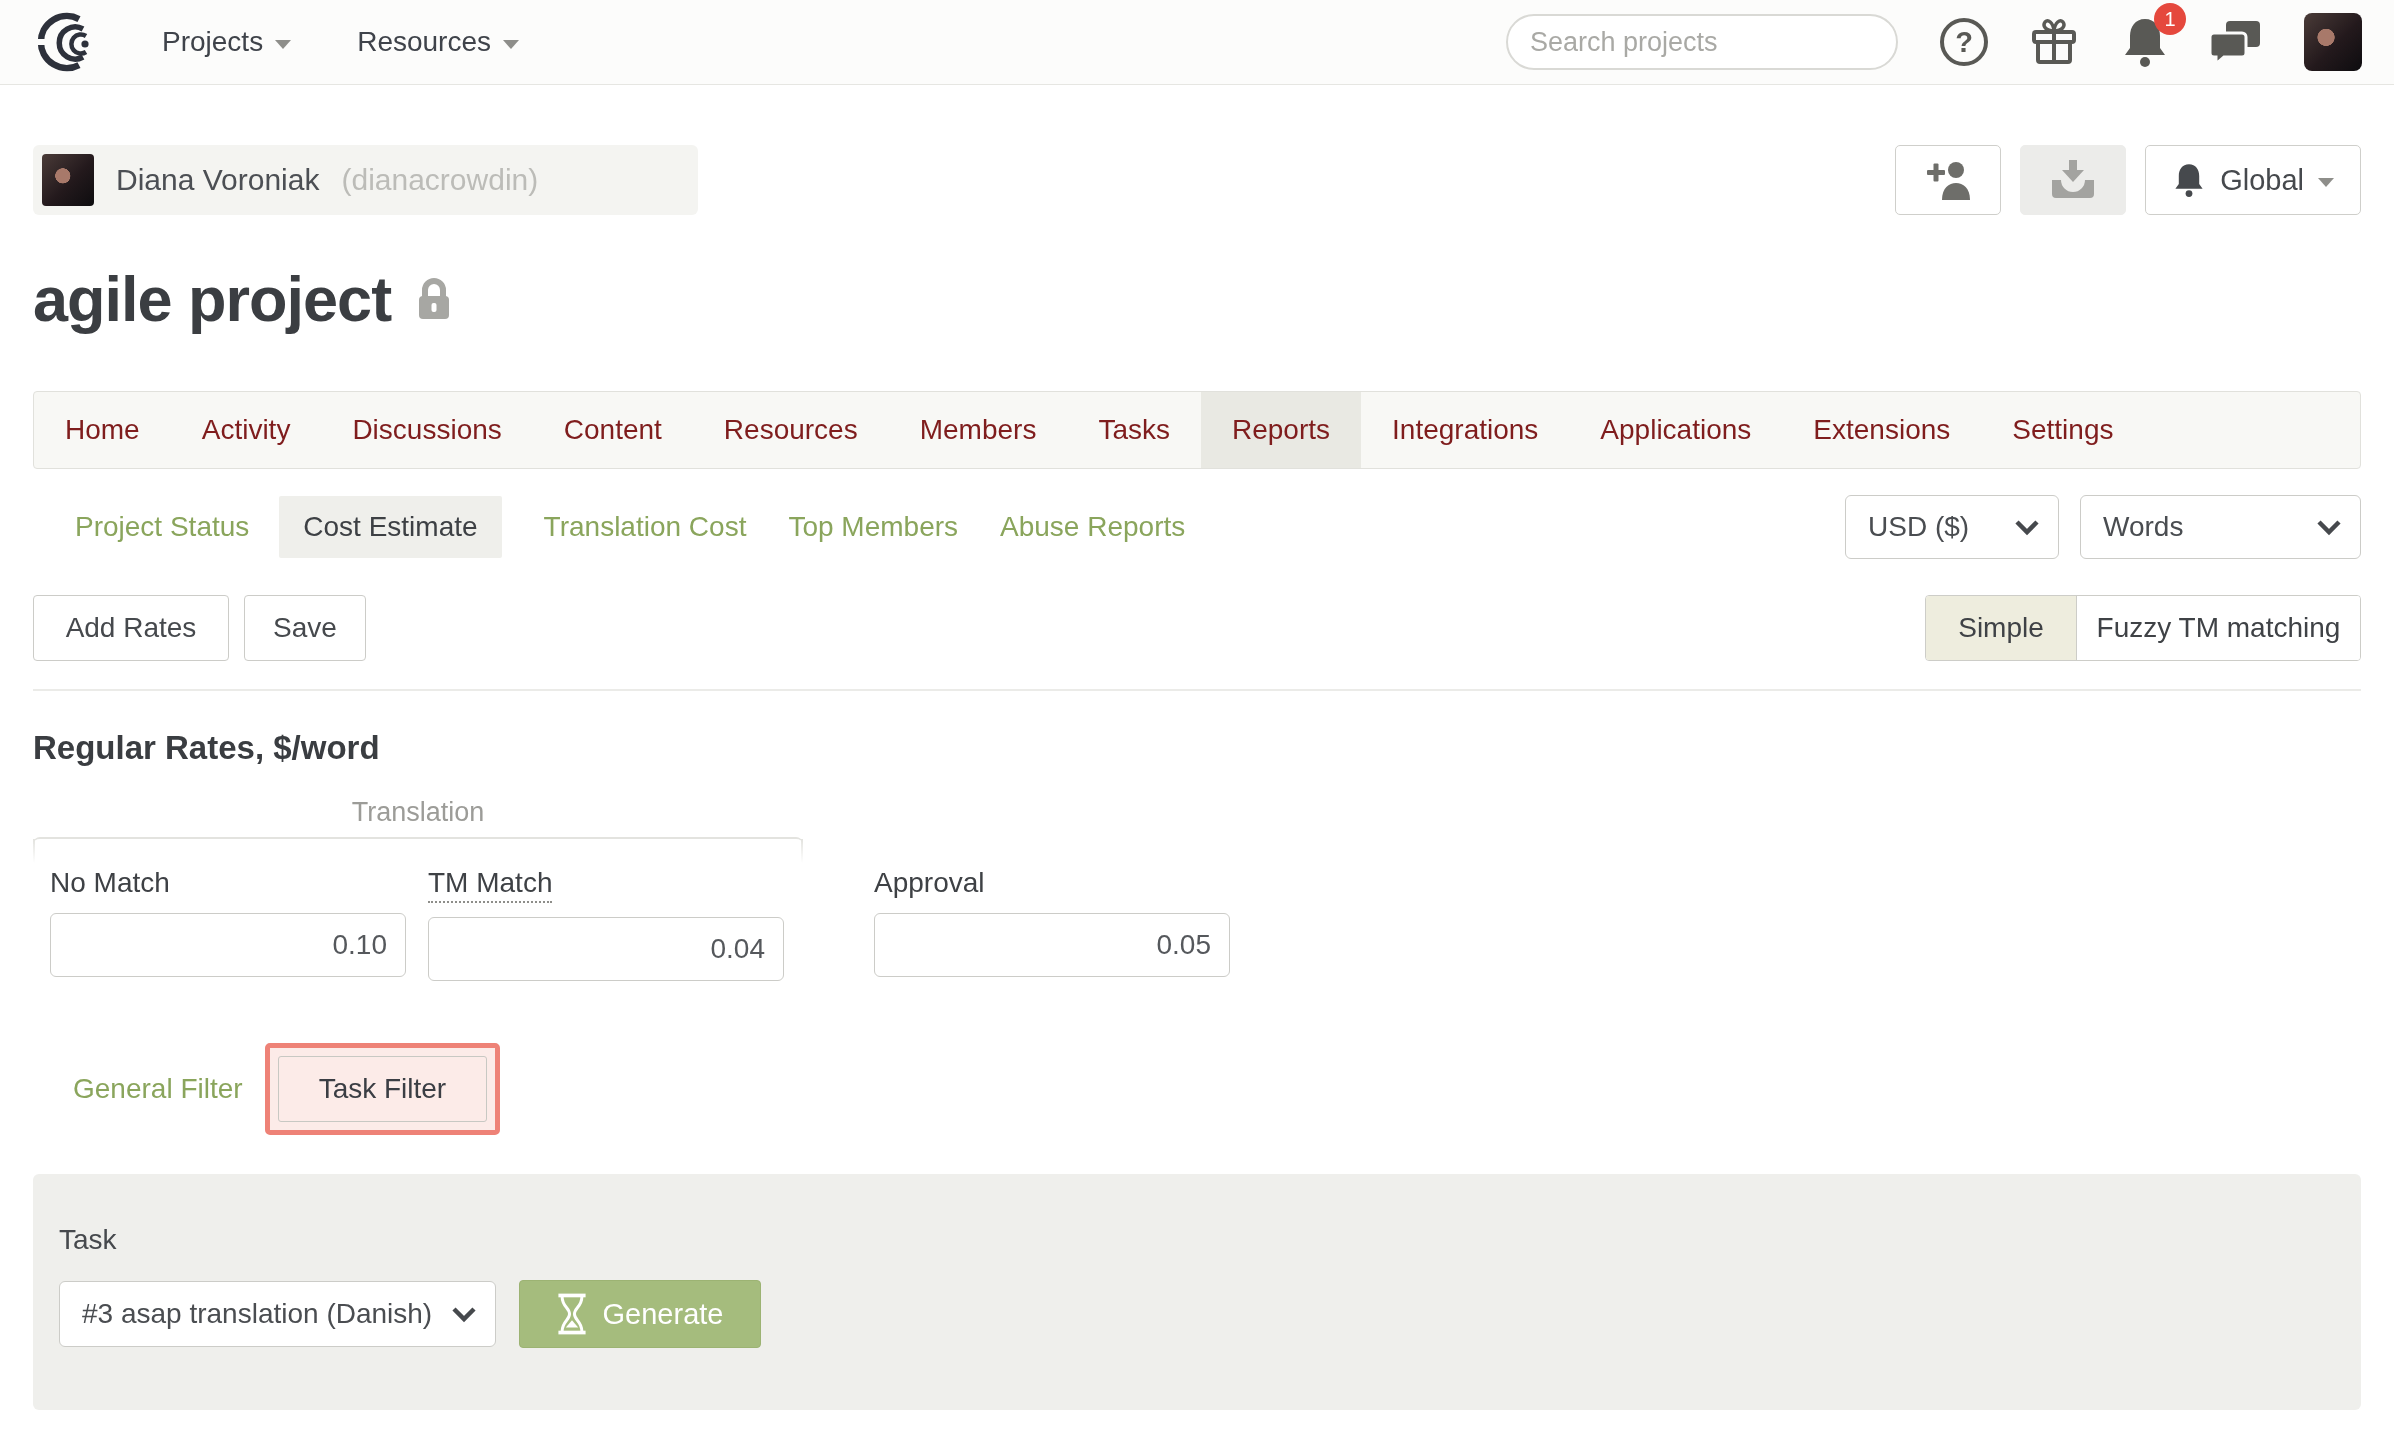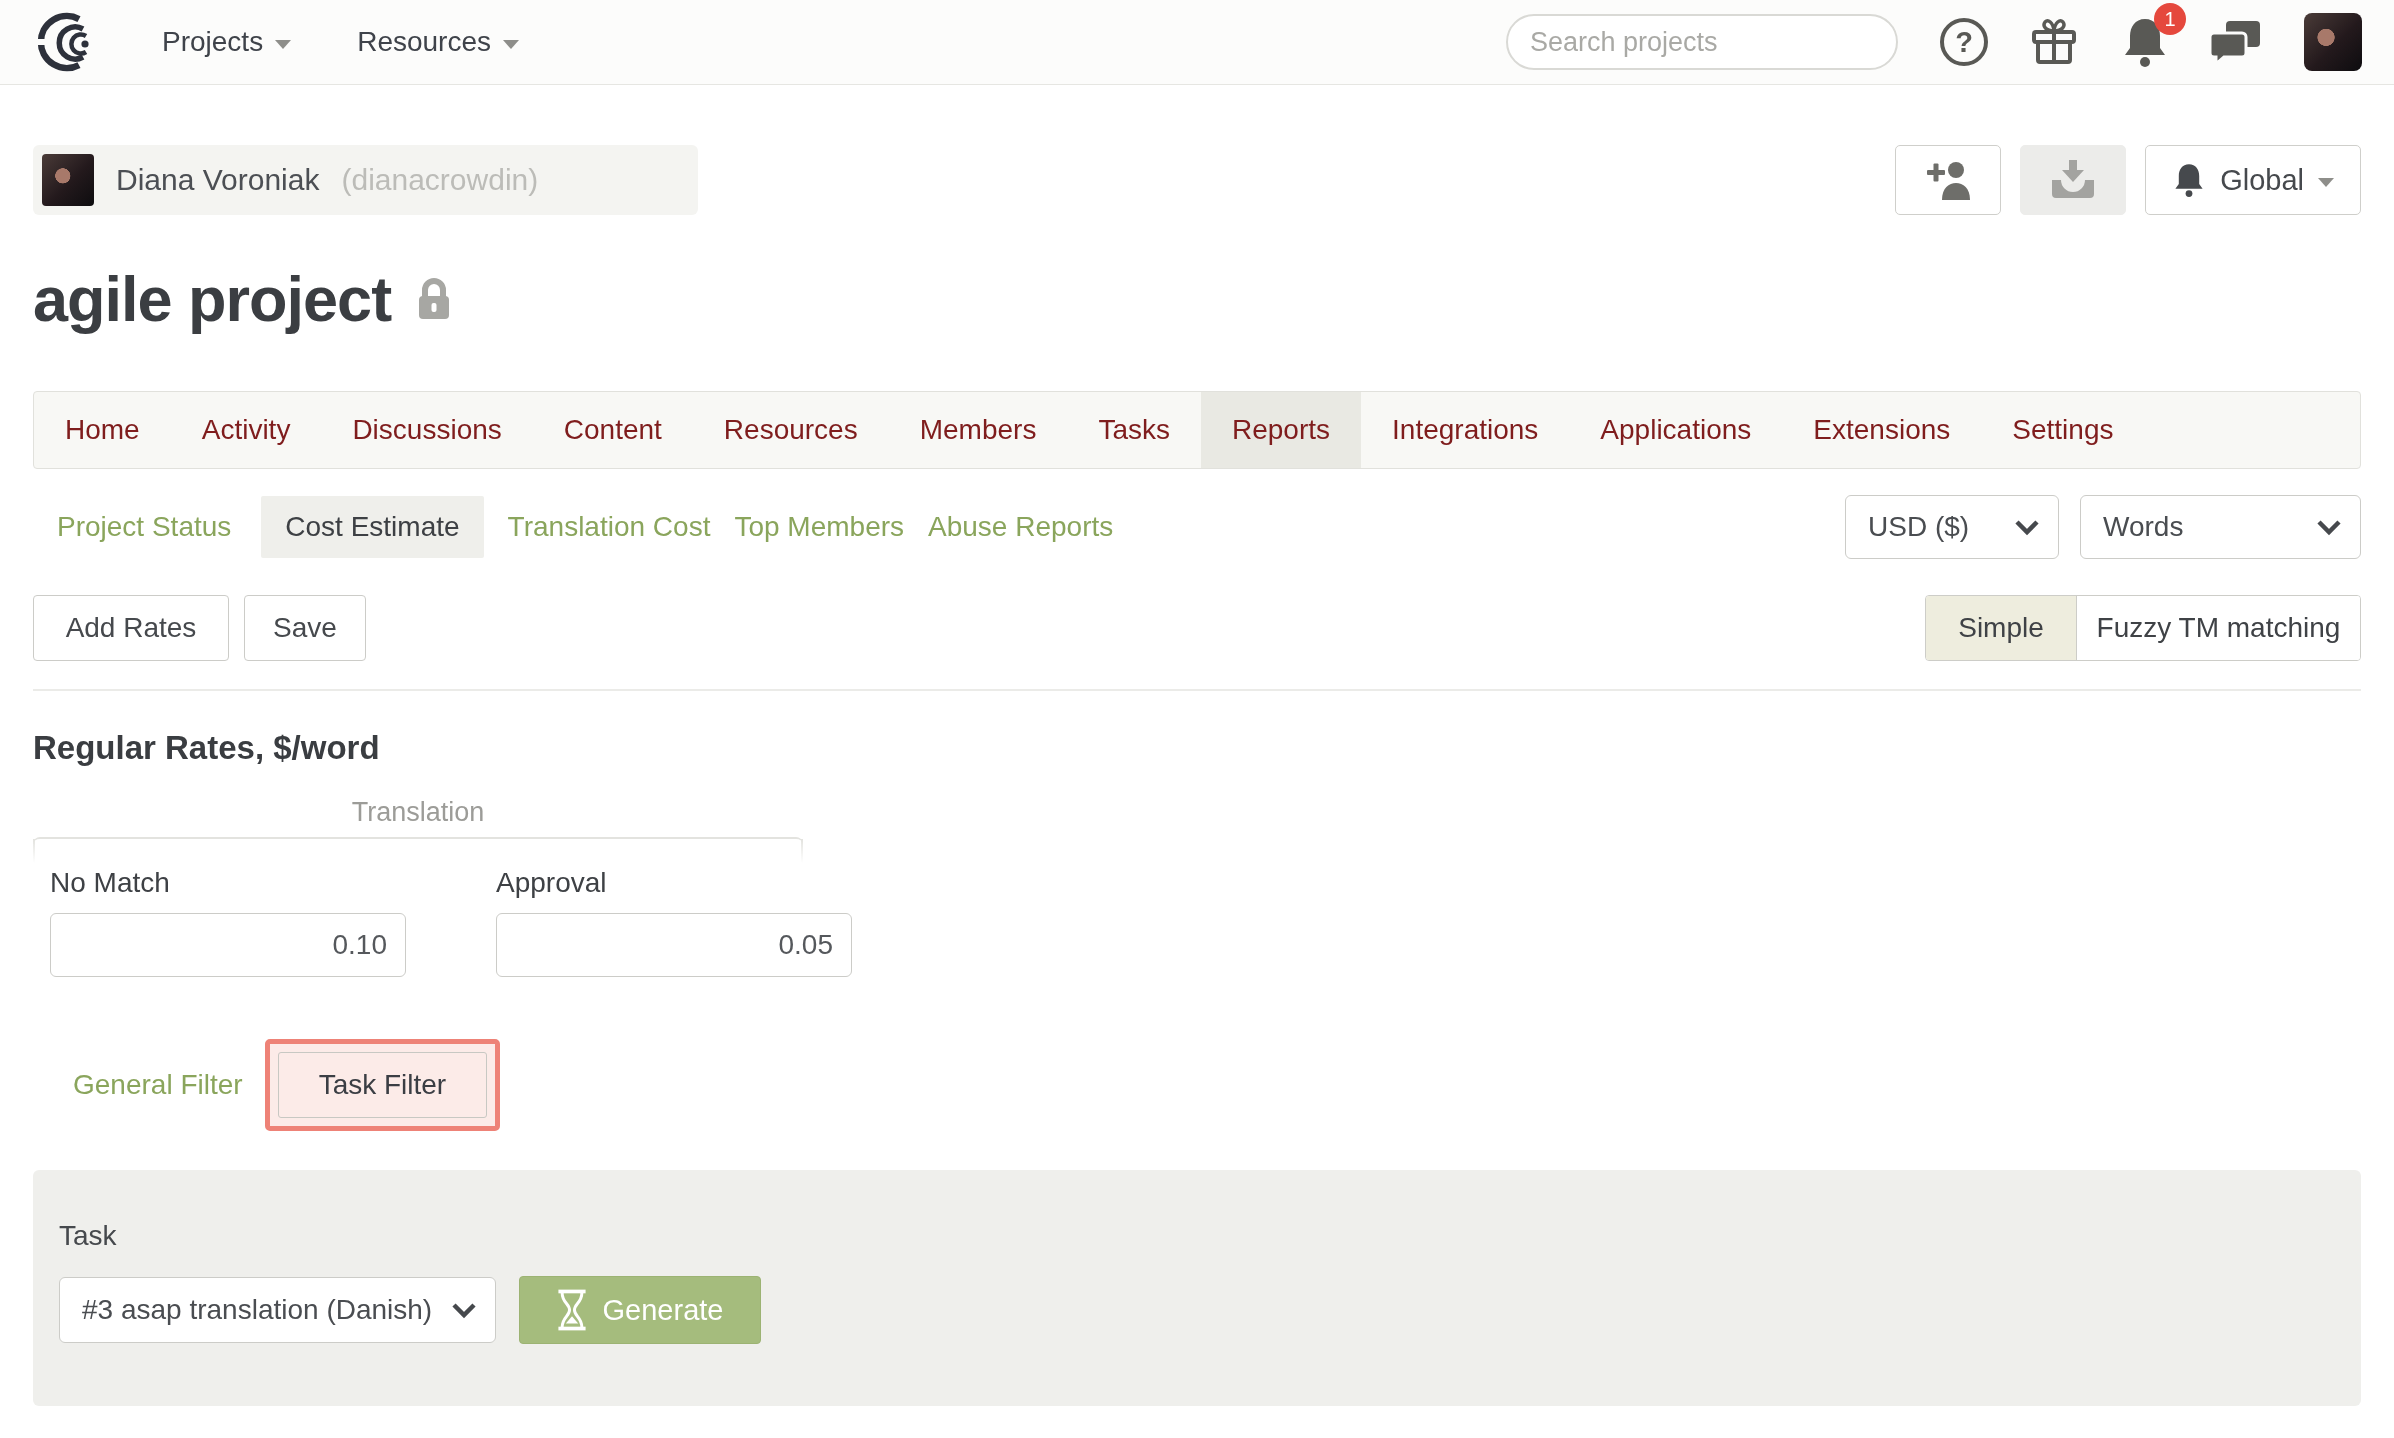--- a/index.html
+++ b/index.html
@@ -53,21 +53,21 @@
   .page-title { font-size:63px; font-weight:bold; color:#3b3e42; letter-spacing:-1px; }
 
   
   .tabbar { margin-top:56px; height:78px; background:#f8f8f5; border:1px solid #e1e1dc;
             border-radius:4px; display:flex; align-items:stretch; }
   .tab { padding:0 31px; display:flex; align-items:center; font-size:28px; color:#7f1d1d; cursor:pointer; }
   .tab.active { background:#e9e9e3; }
 
   
   .subtabs { margin-top:26px; display:flex; align-items:center; }
-  .subtab { font-size:28px; color:#8aa55c; margin-left:24px; cursor:pointer; }
+  .subtab { font-size:28px; color:#8aa55c; margin-left:42px; cursor:pointer; }
   .subtab.active { color:#3d4044; background:#efefeb; padding:15px 24px; border-radius:2px;
                    margin-left:30px; }
   .subtabs .right { margin-left:auto; display:flex; gap:21px; }
   .selectbox { height:64px; background:#fff; border:1px solid #ccccc8; border-radius:6px;
                display:flex; align-items:center; justify-content:space-between;
                padding:0 18px 0 22px; font-size:28px; color:#4a4d51; cursor:pointer; }
   .selectbox.currency { width:214px; }
   .selectbox.unit { width:281px; }
 
   
@@ -269,20 +269,24 @@
 
   <h2 class="rates-heading">Regular Rates, $/word</h2>
   <div class="group-label">Translation</div>
   <div class="group-box"></div>
 
   <div class="fields-row">
     <div class="field">
       <span class="field-label">No Match</span>
       <input class="rate-input" value="0.10" style="">
     </div>
+    <div class="field">
+      <span class="field-label tooltip">TM Match</span>
+      <input class="rate-input" value="0.04" style="">
+    </div>
     <div class="field approval">
       <span class="field-label">Approval</span>
       <input class="rate-input" value="0.05" style="">
     </div>
   </div>
 
   <div class="filters-row">
     <span class="filter-link">General Filter</span>
     <div class="task-filter-highlight">
       <div class="task-filter-tab">Task Filter</div>

